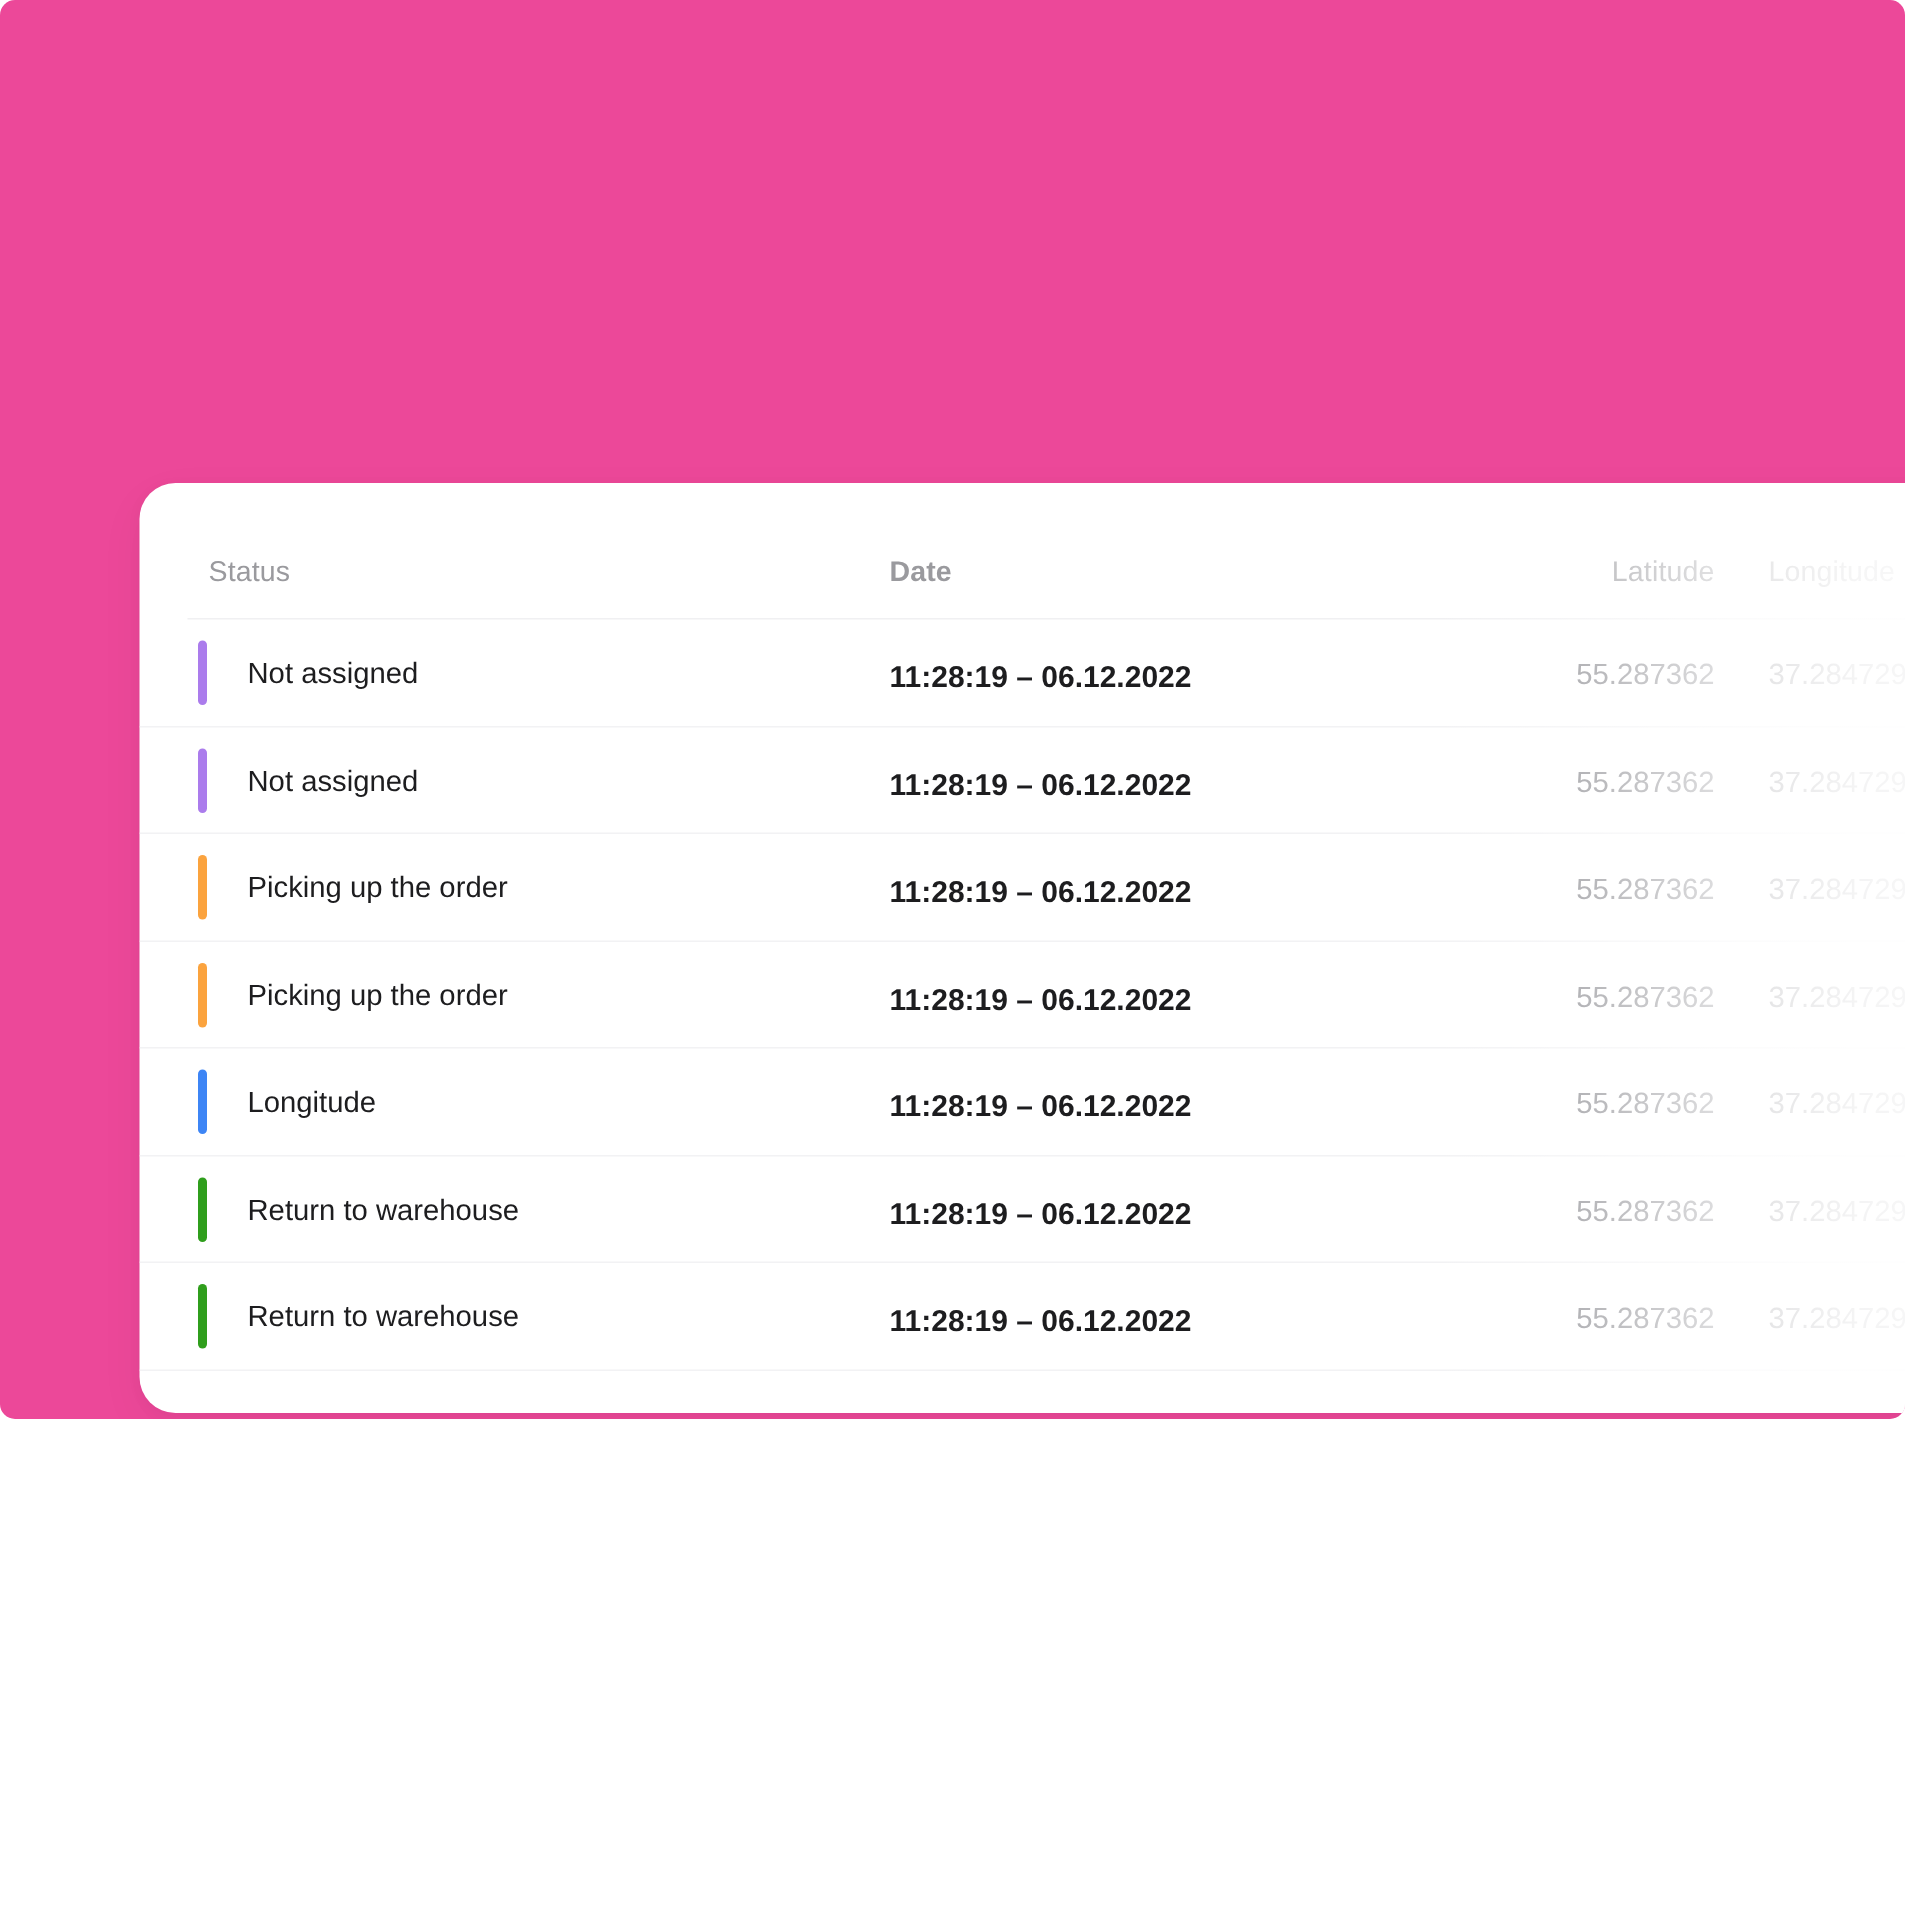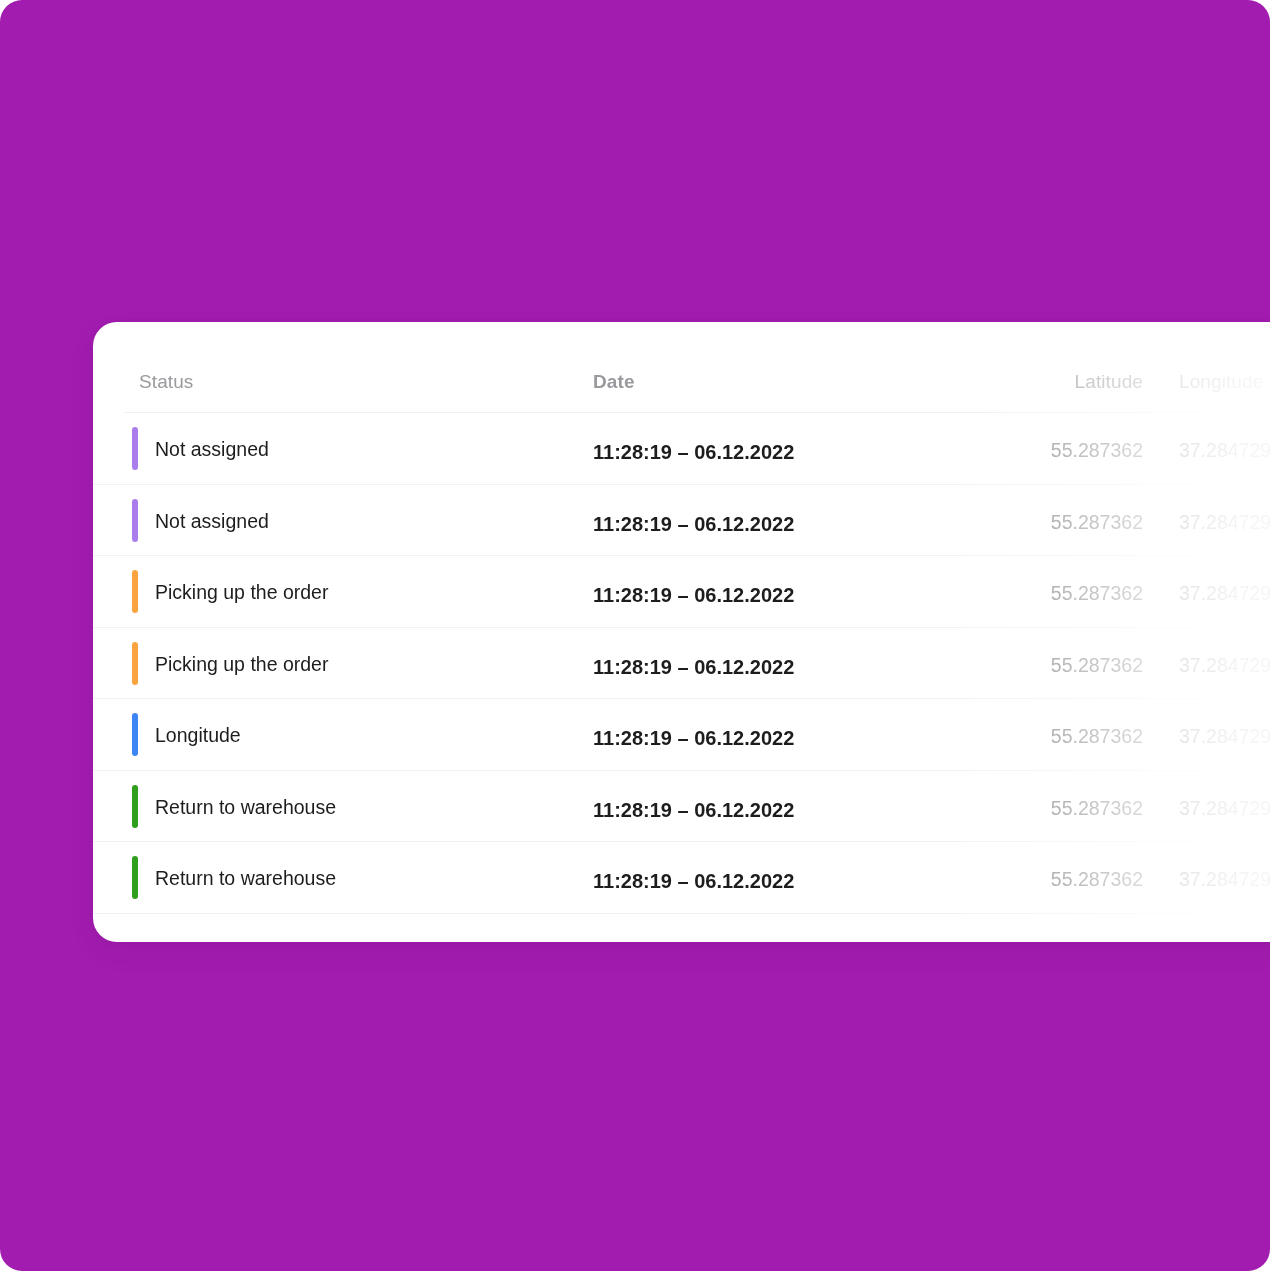--- a/index.html
+++ b/index.html
@@ -14,23 +14,23 @@
     font-family: "Liberation Sans", sans-serif;
     -webkit-font-smoothing: antialiased;
   }
 
   
   .app-surface {
     position: absolute;
     left: 0;
     top: 0;
     width: 1270px;
-    height: 1271px;
-    background: #a21caf;
-    border-radius: 22px;
+    height: 946px;
+    background: #ec4899;
+    border-radius: 10px;
     overflow: hidden;
   }
 
   
   .table-card {
     position: absolute;
     left: 93px;
     top: 322px;
     width: 1240px;          
     height: 620px;
@@ -105,21 +105,21 @@
   }
 
   .cell {
     position: absolute;
     line-height: 1;
     white-space: nowrap;
   }
 
   .cell-status {
     top: 27px;
-    left: 62px;
+    left: 72px;
     font-size: 19.5px;
     color: #1d1d1f;
   }
   .cell-date {
     top: 29px;
     font-size: 20px;
     color: #1d1d1f;
   }
   .cell-lat {
     top: 28px;

